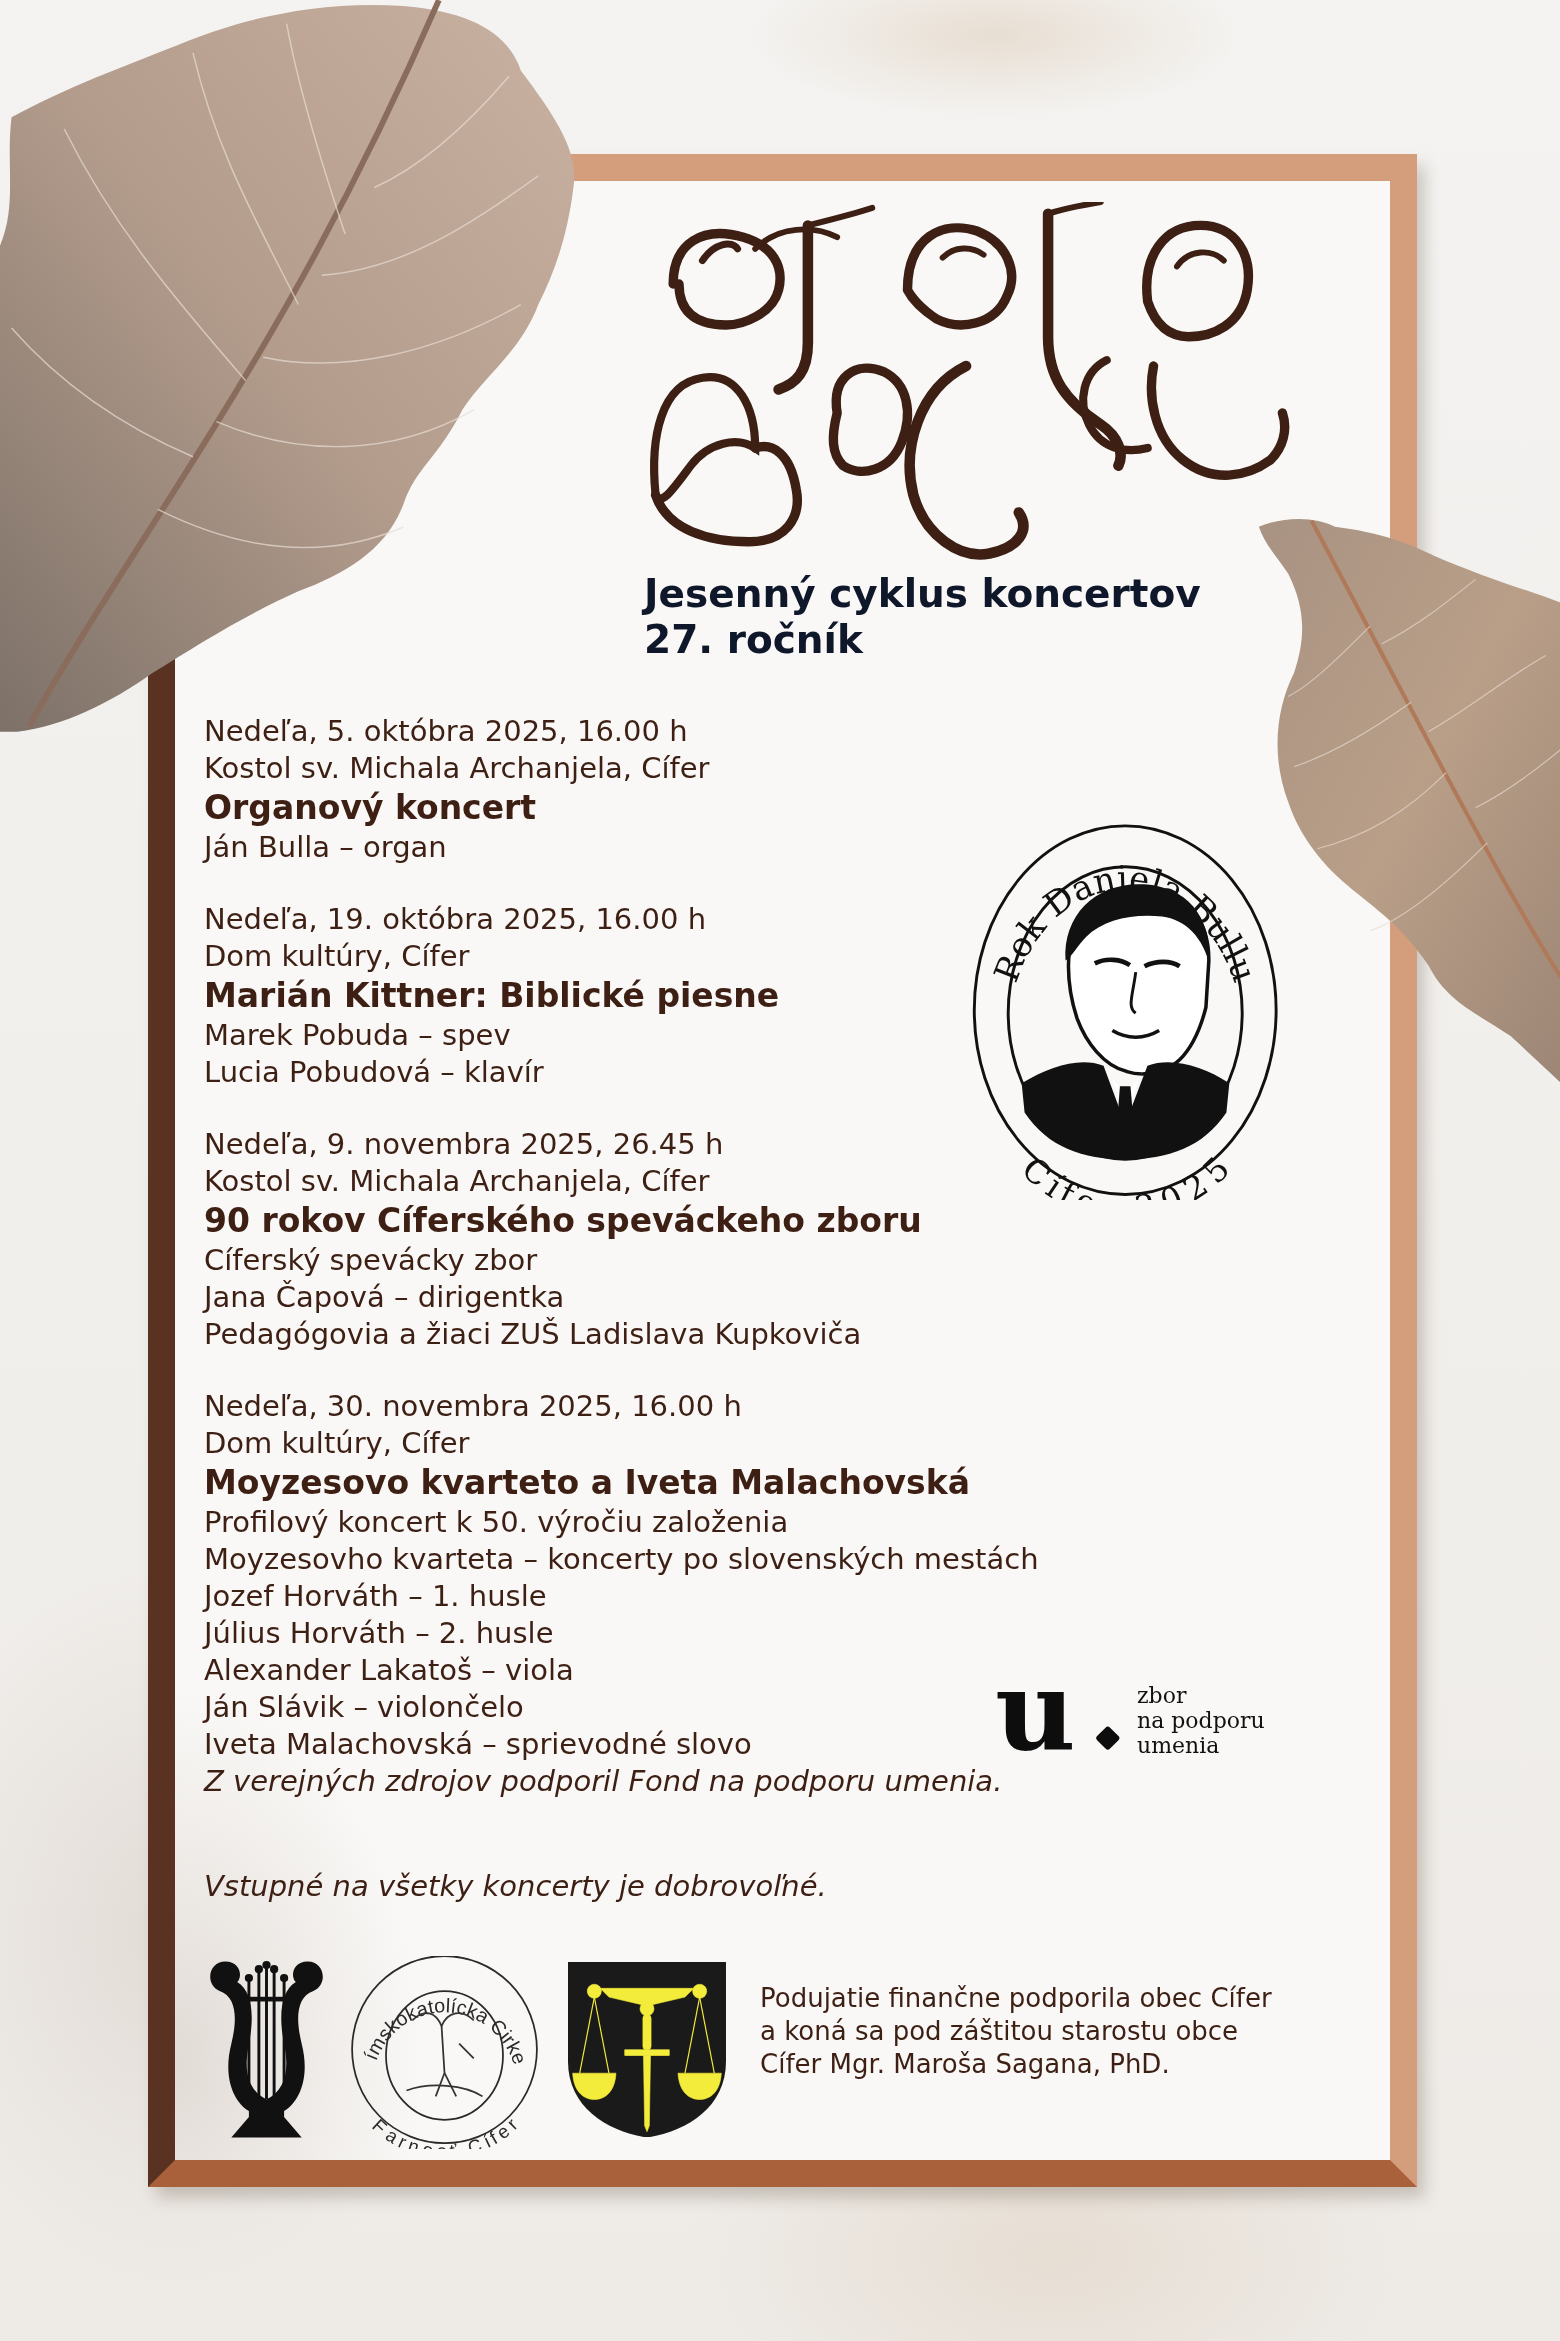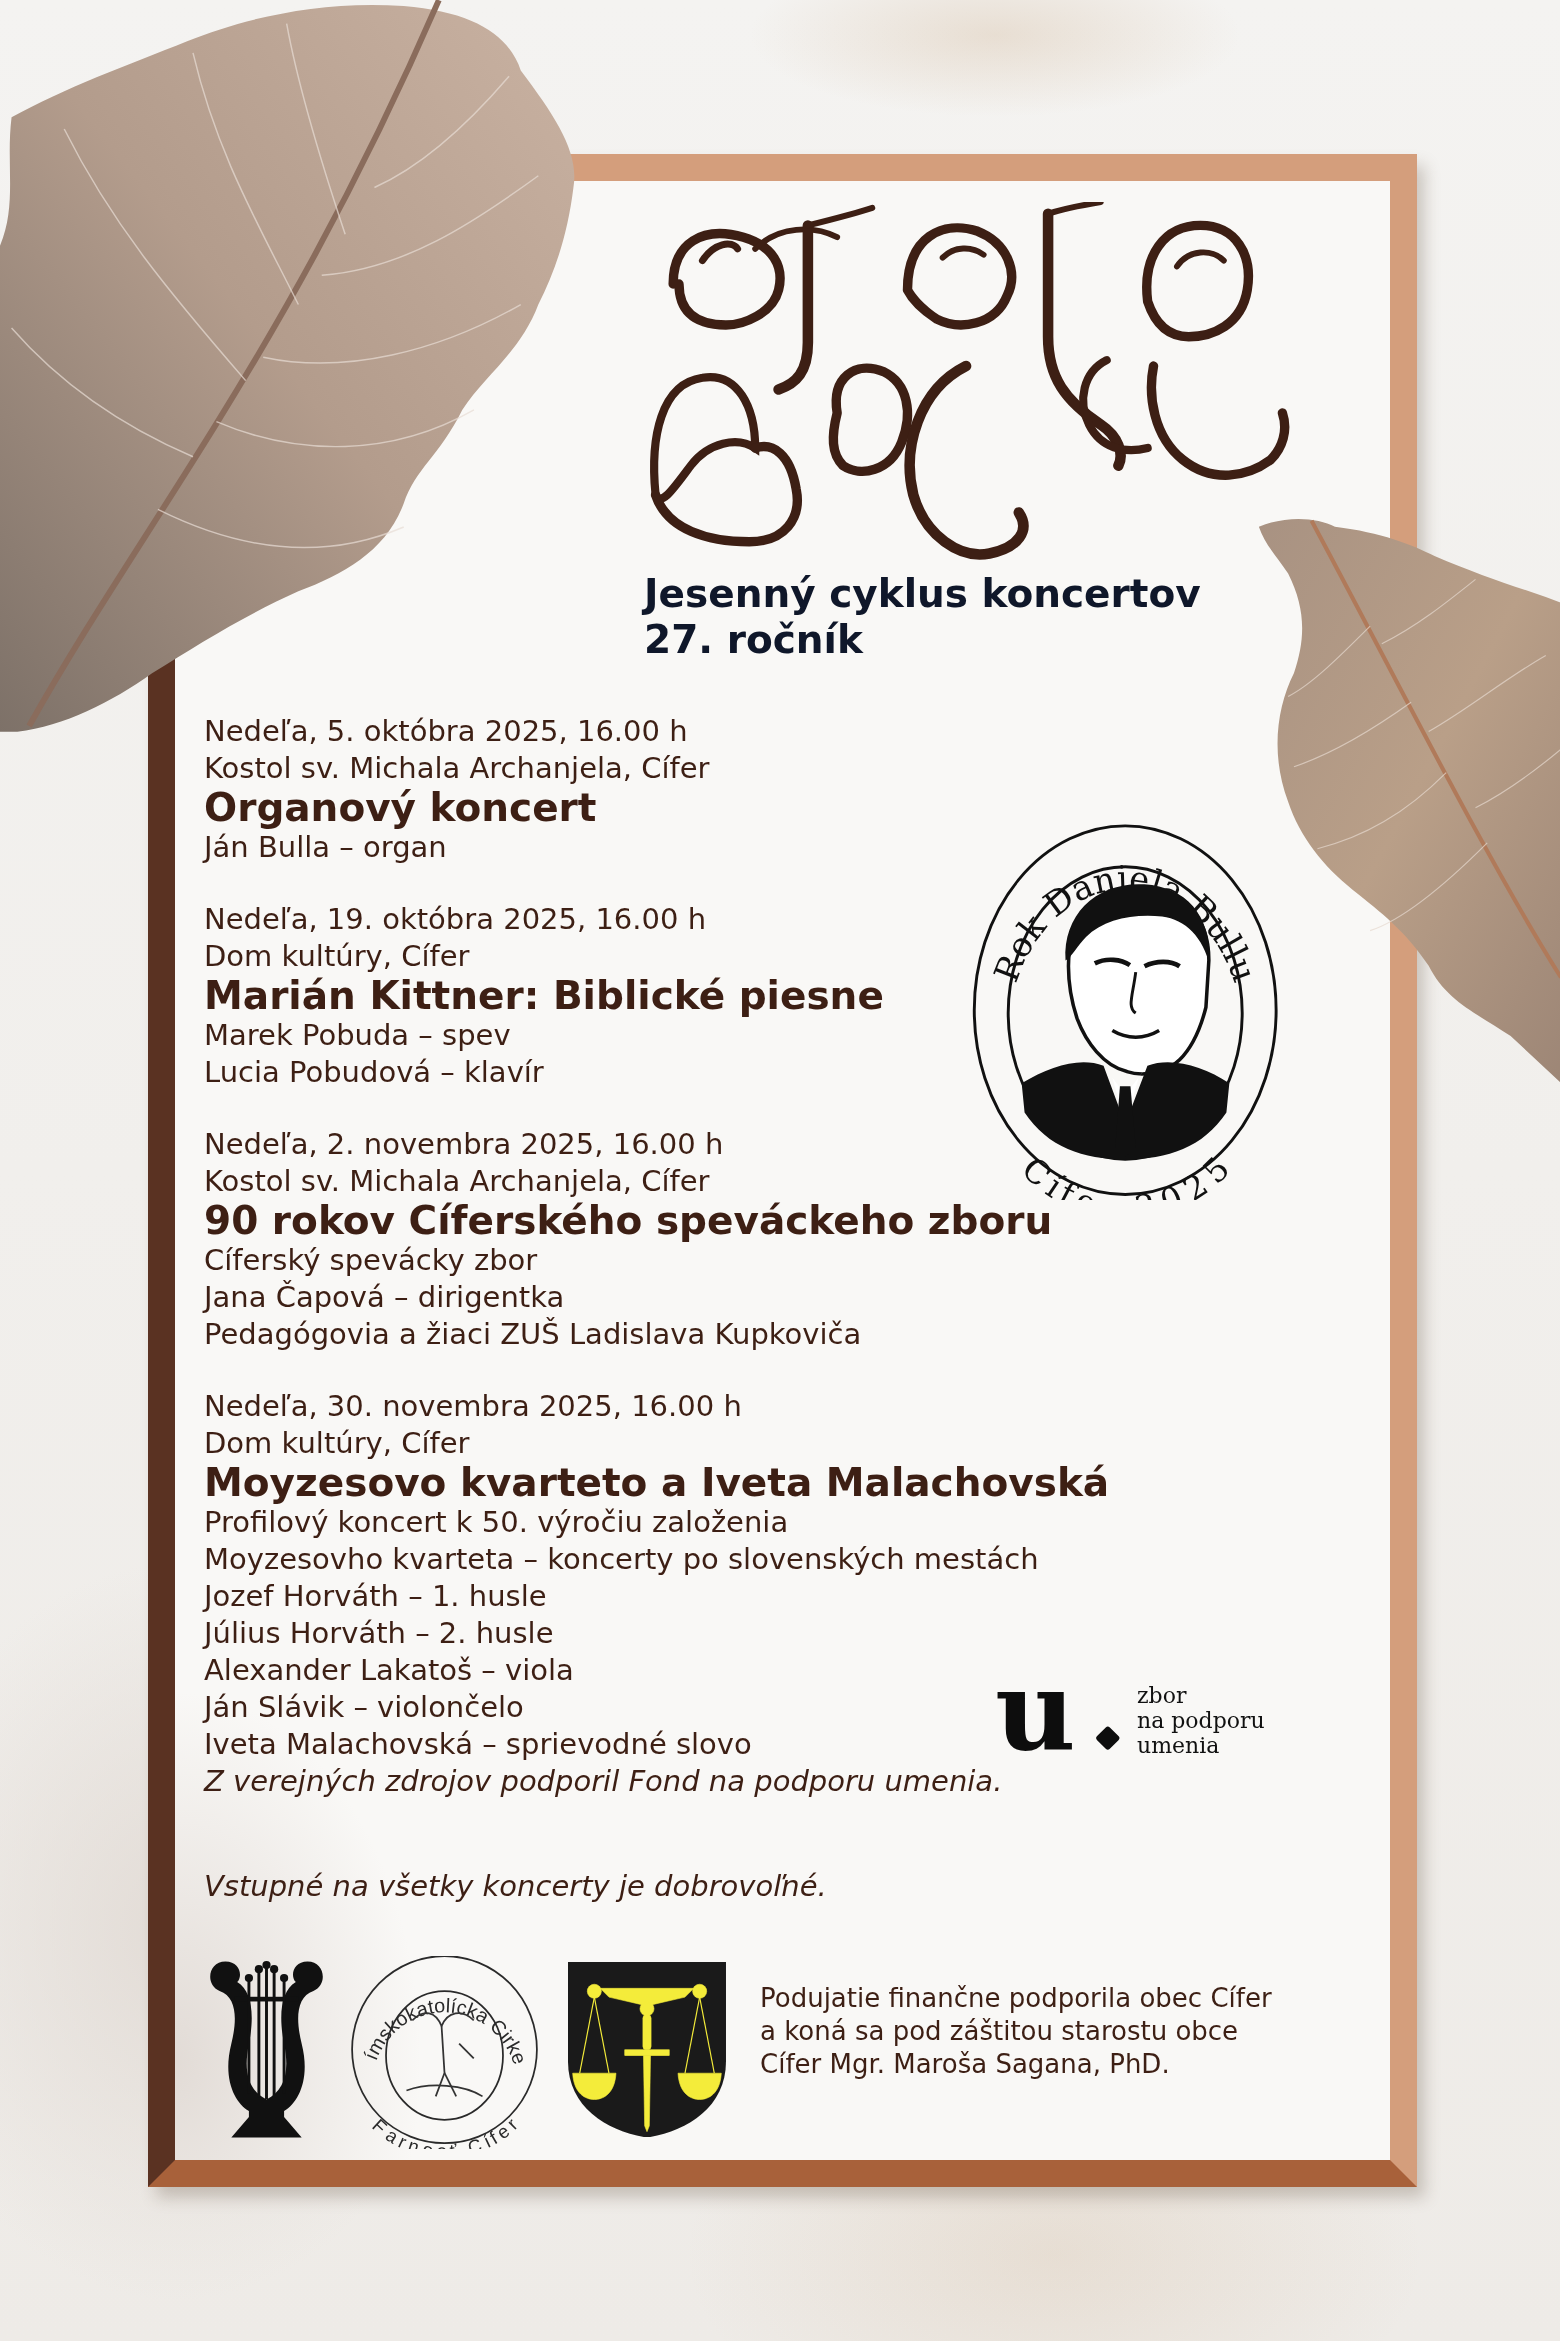--- a/index.html
+++ b/index.html
@@ -34,21 +34,21 @@
 
   .logo-wordmark { position: absolute; left: 638px; top: 202px; width: 662px; height: 363px; }
   .subtitle { position: absolute; left: 644px; top: 571px; font-weight: bold; font-size: 39px; line-height: 46px; color: #0f172a; }
   .subtitle div { white-space: nowrap; }
 
   .events { position: absolute; left: 204px; top: 713px; width: 995px; }
   .event { margin-bottom: 35px; }
   .event .line { font-size: 29px; line-height: 37px; white-space: nowrap; }
   .event .date { }
   .event .venue { }
-  .event .title { font-weight: bold; font-size: 39px; line-height: 42px; }
+  .event .title { font-weight: bold; font-size: 33px; line-height: 42px; }
   .event .note { font-style: italic; }
   .admission { position: absolute; left: 204px; top: 1868px; font-size: 29px; line-height: 37px; font-style: italic; }
 
   .medallion { position: absolute; left: 969px; top: 820px; width: 313px; height: 381px; }
   .fpu { position: absolute; left: 995px; top: 1660px; width: 293px; height: 105px; }
   .fpu .u { position:absolute; left: 0; top: 0; font-family: "DejaVu Serif", serif; font-weight: bold; font-size: 111px; line-height: 100px; color: #0d0d0d; }
   .fpu .dot { position:absolute; left: 104px; top: 69px; width: 17.6px; height: 17.6px; background:#0d0d0d; transform: rotate(45deg); border-radius: 2.9px; }
   .fpu .txt { position:absolute; left: 142px; top: 23.4px; font-family: "DejaVu Serif", serif; font-size: 22px; line-height: 25px; color: #111; }
 
   .footer-logos { position: absolute; left: 202px; top: 1944px; height: 193px; }
@@ -152,21 +152,21 @@
     <div class="line">Ján Bulla – organ</div>
   </div>
   <div class="event">
     <div class="line date">Nedeľa, 19. októbra 2025, 16.00 h</div>
     <div class="line venue">Dom kultúry, Cífer</div>
     <div class="line title">Marián Kittner: Biblické piesne</div>
     <div class="line">Marek Pobuda – spev</div>
     <div class="line">Lucia Pobudová – klavír</div>
   </div>
   <div class="event">
-    <div class="line date">Nedeľa, 2. novembra 2025, 16.00 h</div>
+    <div class="line date">Nedeľa, 9. novembra 2025, 26.45 h</div>
     <div class="line venue">Kostol sv. Michala Archanjela, Cífer</div>
     <div class="line title">90 rokov Cíferského speváckeho zboru</div>
     <div class="line">Cíferský spevácky zbor</div>
     <div class="line">Jana Čapová – dirigentka</div>
     <div class="line">Pedagógovia a žiaci ZUŠ Ladislava Kupkoviča</div>
   </div>
   <div class="event">
     <div class="line date">Nedeľa, 30. novembra 2025, 16.00 h</div>
     <div class="line venue">Dom kultúry, Cífer</div>
     <div class="line title">Moyzesovo kvarteto a Iveta Malachovská</div>

